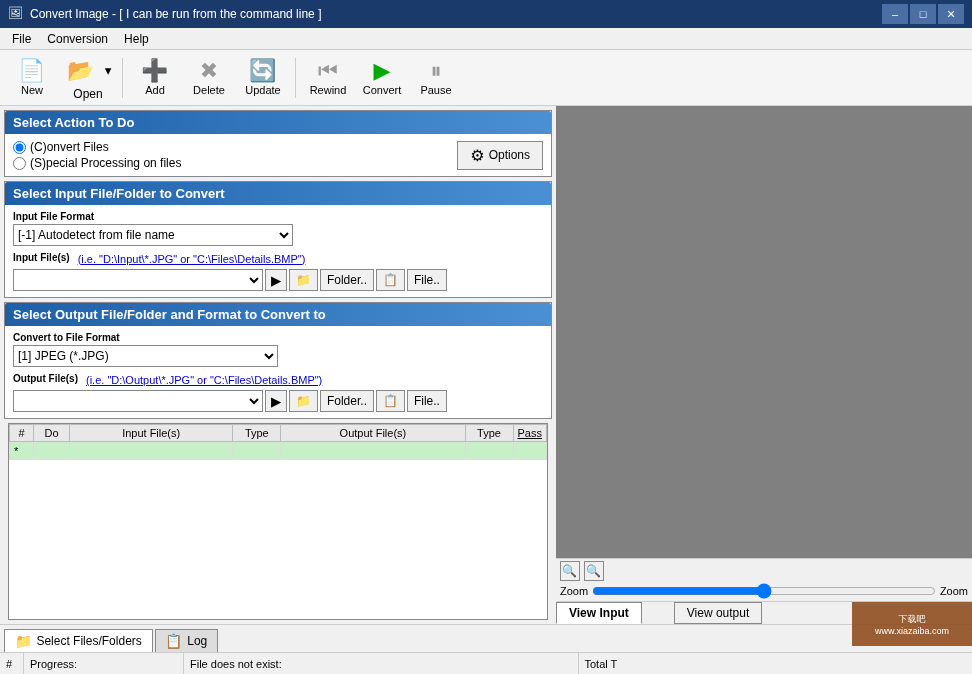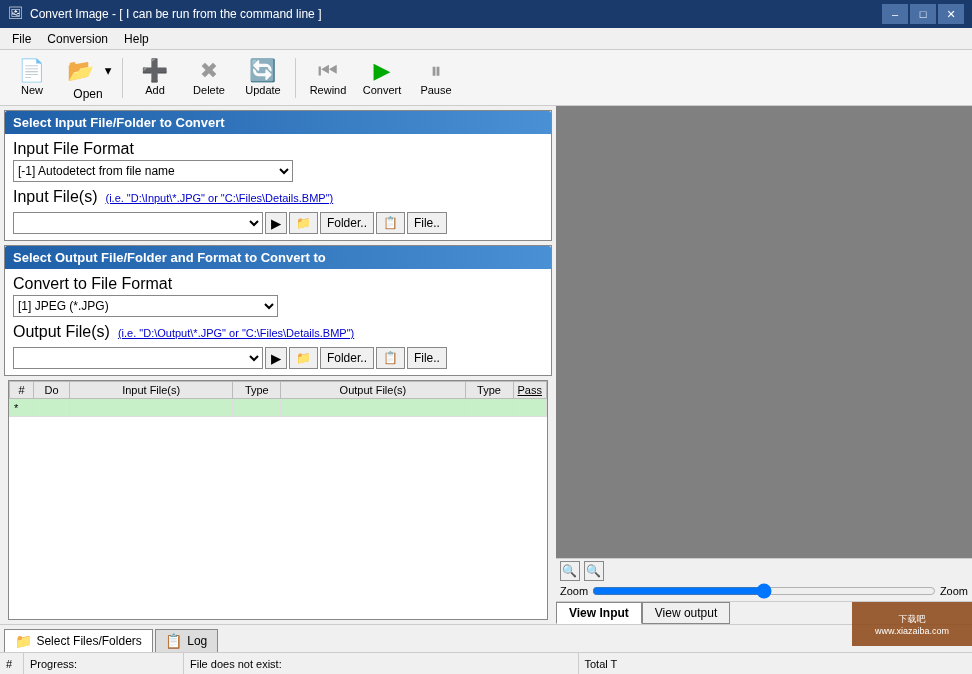--- a/index.html
+++ b/index.html
@@ -29,33 +29,33 @@
     .section-header { background: linear-gradient(to right, #1e5fa8, #4a90d4); color: white; font-weight: bold; font-size: 13px; padding: 4px 8px; border-radius: 2px 2px 0 0; }
     
     
     .section-box { border: 1px solid #888; background: white; }
     .section-content { padding: 6px 8px; }
     .radio-label { display: flex; align-items: center; gap: 4px; cursor: pointer; }
     .radio-label input { margin: 0; }
     .options-btn { display: flex; align-items: center; gap: 4px; padding: 4px 12px; background: #f0f0f0; border: 1px solid #888; cursor: pointer; font-size: 12px; }
     
     
-    .form-label { font-weight: normal; font-size: 16px; margin-bottom: 2px; }
+    .form-label { font-weight: bold; font-size: 10px; margin-bottom: 2px; }
     .form-hint { color: #0000cc; font-size: 11px; text-decoration: underline; margin-left: 8px; }
     
     select { height: 22px; border: 1px solid #888; font-size: 12px; background: white; }
     .select-format { width: 280px; }
     .select-output-format { width: 265px; }
     .select-input-file { width: 250px; }
     .select-output-file { width: 250px; }
     
     .btn-small { height: 22px; padding: 0 6px; background: #f0f0f0; border: 1px solid #888; cursor: pointer; font-size: 12px; white-space: nowrap; }
     .btn-play { width: 22px; height: 22px; display: flex; align-items: center; justify-content: center; background: #f0f0f0; border: 1px solid #888; cursor: pointer; }
     .preview-area { flex: 1; background: #808080; }
-    .view-tabs { display: flex; border-top: 1px solid #ccc; background: #f0f0f0; }
+    .view-tabs { display: flex; border-top: 1px solid #ccc; background: #f0f0f0; gap: 32px; }
     .view-tab { padding: 3px 12px; border: 1px solid #888; background: #f0f0f0; cursor: pointer; font-size: 12px; }
     .view-tab.active { background: white; border-bottom-color: white; font-weight: bold; }
     .zoom-icon-btn { width: 20px; height: 20px; background: #f0f0f0; border: 1px solid #888; cursor: pointer; display: flex; align-items: center; justify-content: center; font-size: 12px; }
 
     
     .file-list-area { background: white; border: 1px solid #888; margin: 0 4px; flex: 1; }
     .file-table { width: 100%; border-collapse: collapse; font-size: 11px; }
     .file-table th { background: #e8e8e8; border: 1px solid #bbb; padding: 2px 4px; text-align: center; font-weight: normal; white-space: nowrap; }
     .file-table td { border: 1px solid #ddd; padding: 1px 4px; height: 18px; }
     .file-table .row-star { background: #c8f0c8; }
@@ -154,20 +154,41 @@
     <button class="toolbar-btn">
       <span class="toolbar-btn-icon" style="color:#999;">⏸</span>
       <span>Pause</span>
     </button>
   </div>
 
   <div class="middle-section">
 
     <div class="left-col">
 
+      <div class="section-box">
+        <div class="section-header">Select Action To Do</div>
+        <div class="section-content" style="display:flex;align-items:center;">
+          <div class="action-radio-col">
+            <div class="radio-label">
+              <input type="radio" name="action" checked="" style="">
+              <span>(C)onvert Files</span>
+            </div>
+            <div class="radio-label" style="margin-top:2px;">
+              <input type="radio" name="action" style="">
+              <span>(S)pecial Processing on files</span>
+            </div>
+          </div>
+          <div class="action-options-col">
+            <button class="options-btn">
+              <span style="font-size:16px;">⚙</span>
+              <span>Options</span>
+            </button>
+          </div>
+        </div>
+      </div>
 
       <div class="section-box">
         <div class="section-header">Select Input File/Folder to Convert</div>
         <div class="section-content">
           <div class="form-label">Input File Format</div>
           <select class="select-format">
             <option>[-1] Autodetect from file name</option>
           </select>
 
           <div style="margin-top:6px;display:flex;align-items:center;">

